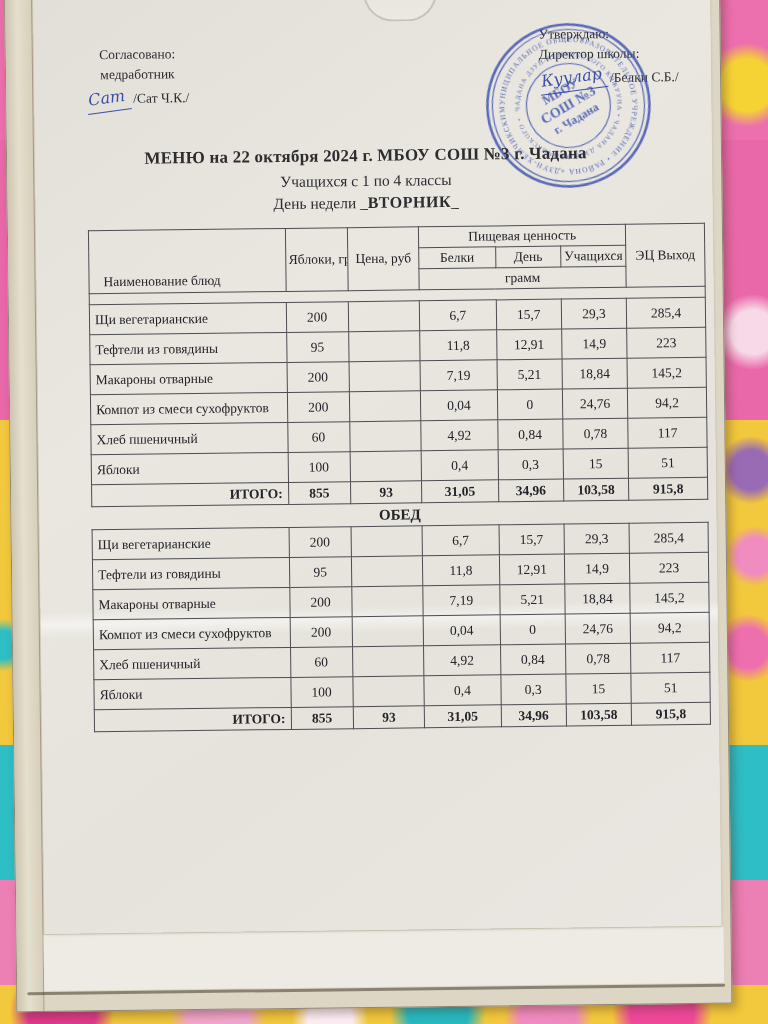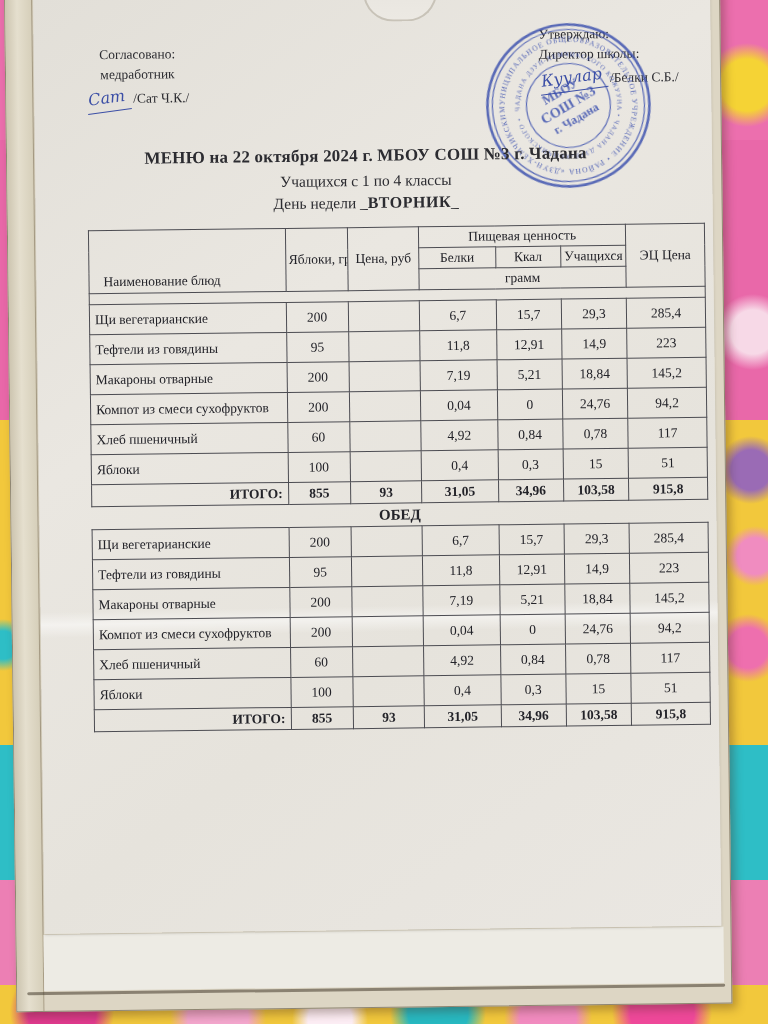--- a/index.html
+++ b/index.html
@@ -141,25 +141,25 @@
             <col style="width:10.6%">
             <col style="width:10.6%">
             <col style="width:12.8%">
         </colgroup>
         <thead>
           <tr class="h20">
             <td class="h-name" rowspan="3">Наименование блюд</td>
             <td rowspan="3">Яблоки, гр</td>
             <td rowspan="3">Цена, руб</td>
             <td colspan="3">Пищевая ценность</td>
-            <td rowspan="3">ЭЦ Цена</td>
+            <td rowspan="3">ЭЦ Выход</td>
           </tr>
           <tr class="h20">
             <td>Белки</td>
-            <td>Ккал</td>
+            <td>День</td>
             <td>Учащихся</td>
           </tr>
           <tr class="h20">
             <td colspan="3">грамм</td>
           </tr>
           <tr class="spacer">
               <td colspan="7"></td>
             </tr>
         </thead>
         <tbody>

